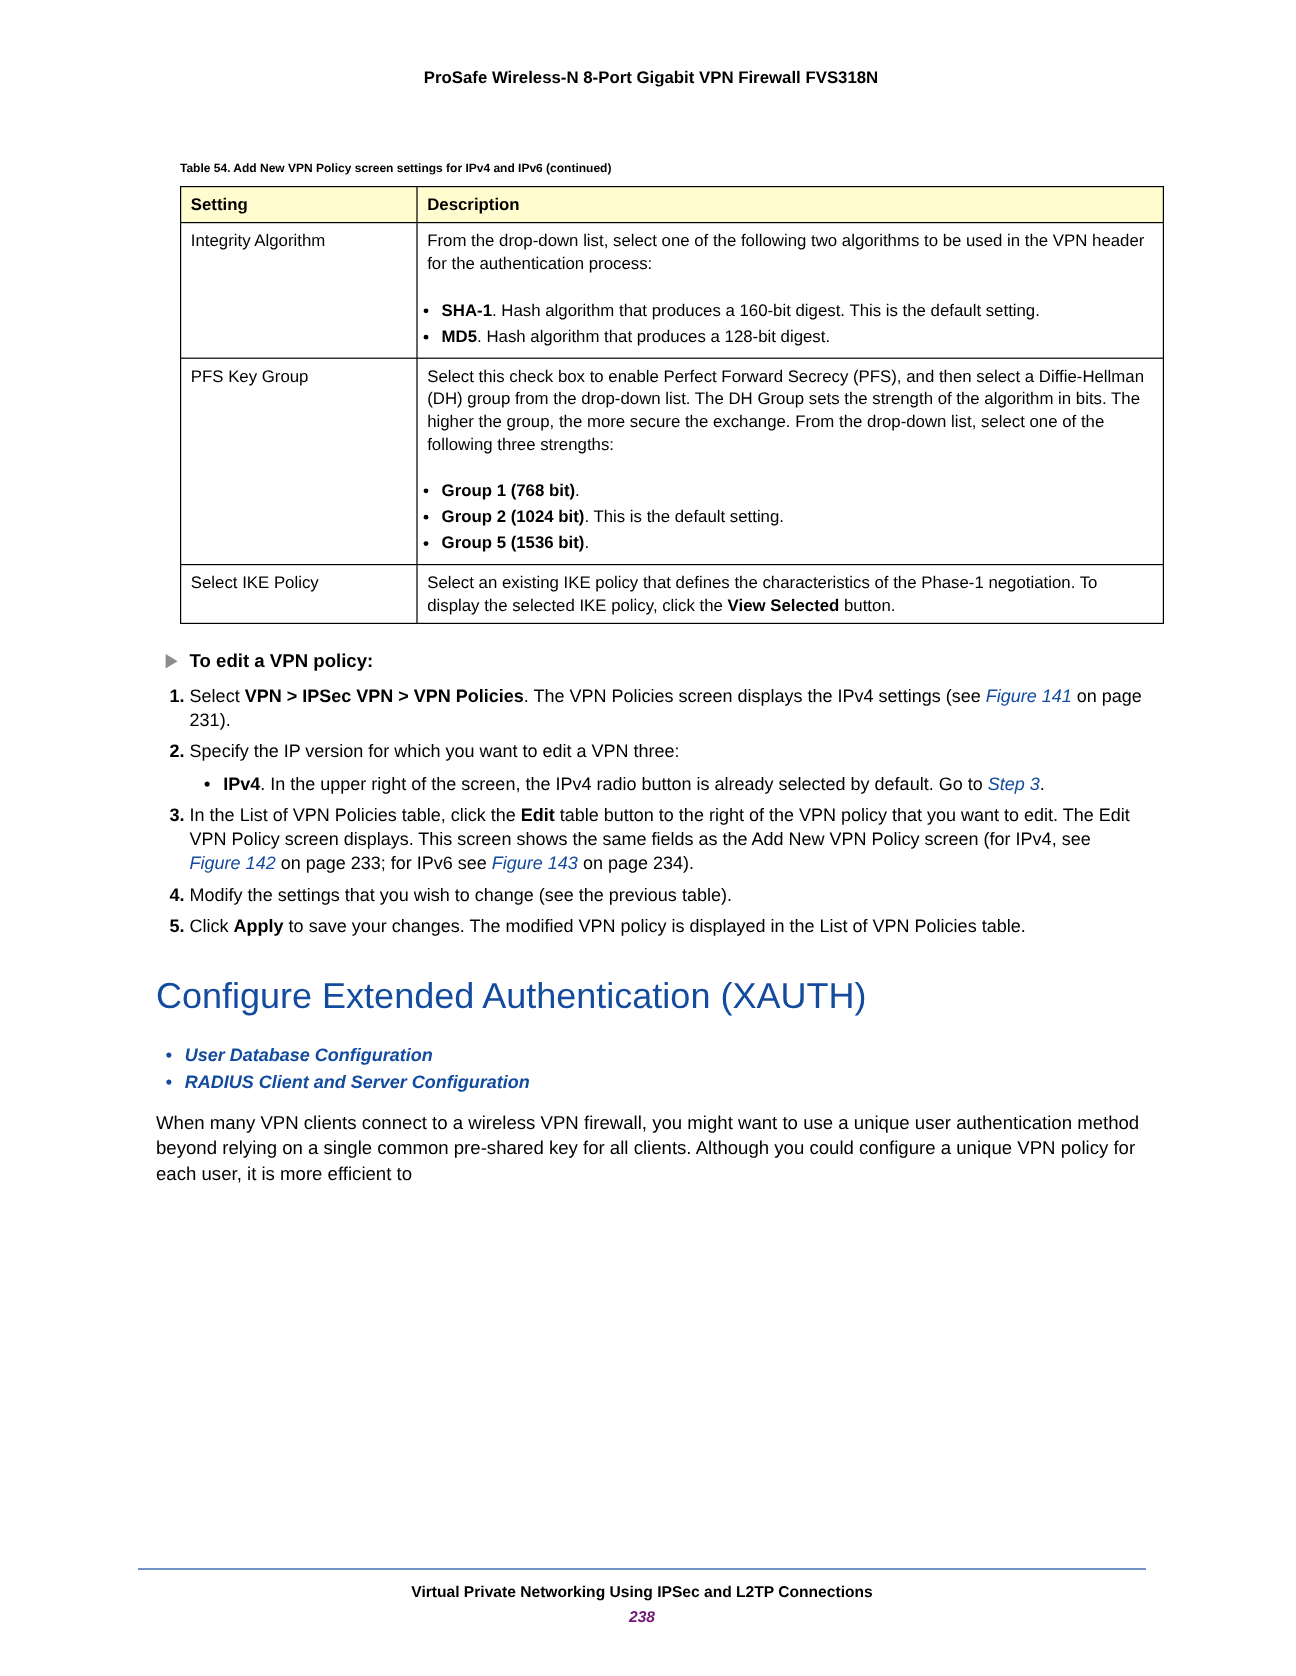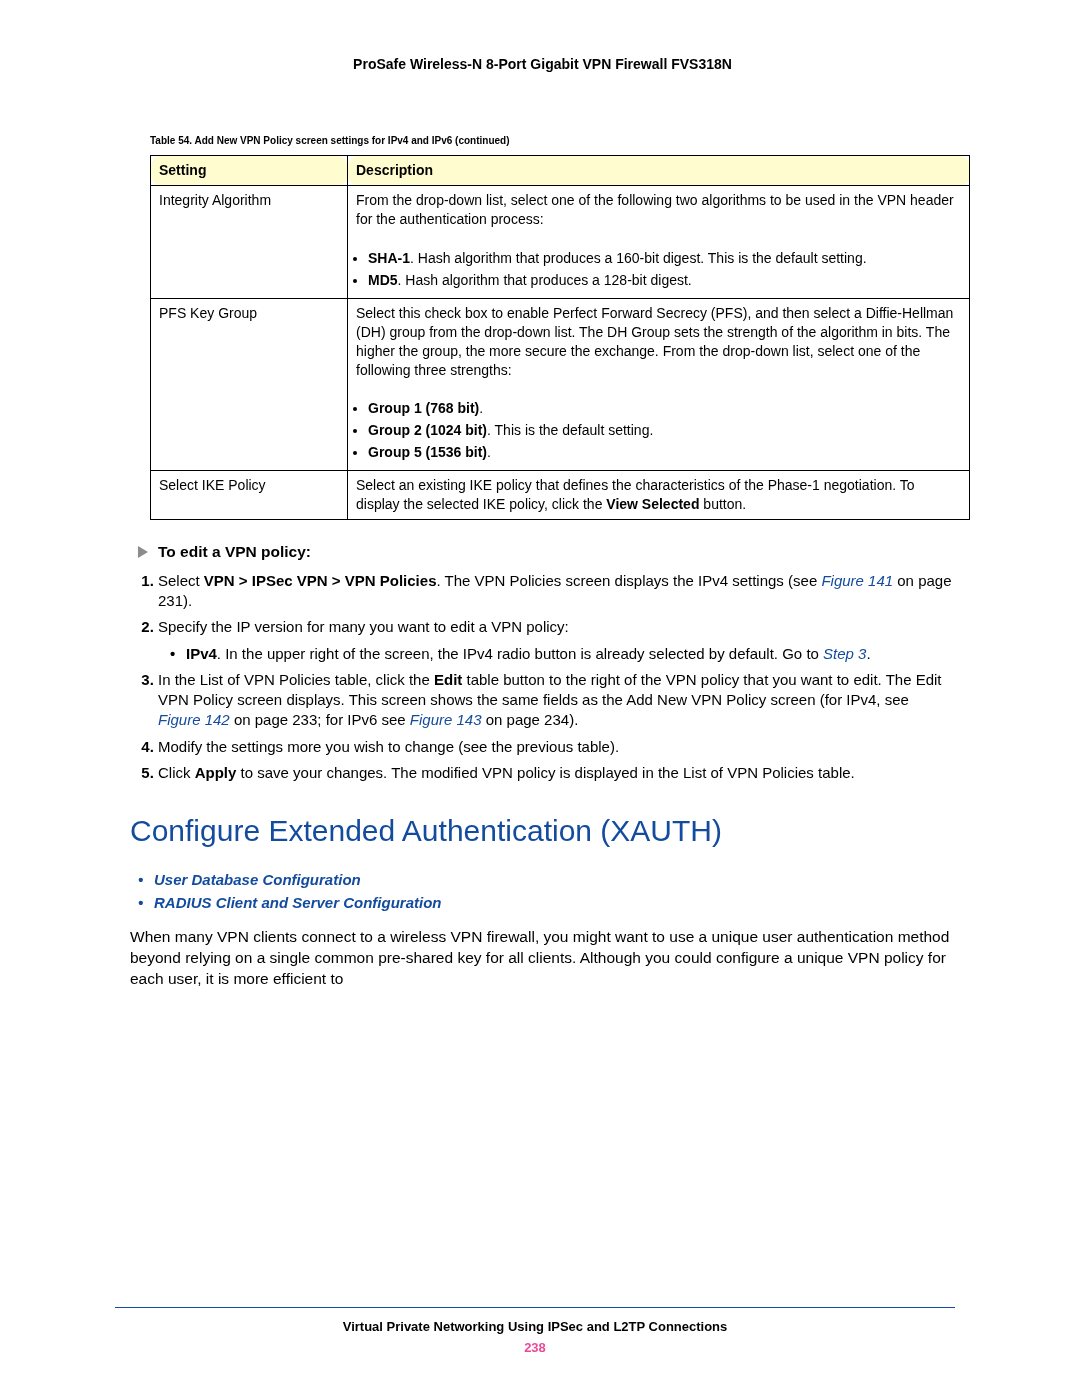--- a/index.html
+++ b/index.html
@@ -37,21 +37,20 @@
   }
   table.settings th, table.settings td {
     border: 1px solid #000;
     padding: 5px 8px;
     vertical-align: top;
     text-align: left;
   }
   table.settings thead th {
     background: #fffccf;
     font-weight: bold;
-    border-radius: 11px;
   }
   table.settings th.col-setting { width: 180px; }
   .bullet-list {
     margin: 20px 0 0 0;
     padding-left: 12px;
   }
   .bullet-list li {
     list-style: disc;
     margin-bottom: 3px;
   }
@@ -134,21 +133,21 @@
     left: 115px; right: 115px;
     text-align: center;
     font-size: 13px;
   }
   .footer hr {
     border: none;
     border-top: 1px solid #134b9e;
     margin-bottom: 10px;
   }
   .footer .chap { font-weight: bold; }
-  .footer .pageno { color: #ec4899; font-weight: bold; margin-top: 4px; }
+  .footer .pageno { color: #701a75; font-weight: bold; margin-top: 4px; font-style: italic; }
 </style>
 </head>
 <body>
 
 <div class="page">
 
   <div class="running-head">ProSafe Wireless-N 8-Port Gigabit VPN Firewall FVS318N</div>
 
   <div class="table-caption">Table 54.  Add New VPN Policy screen settings for IPv4 and IPv6 (continued)</div>
 
@@ -193,29 +192,29 @@
 
   <div class="proc-head">
     <span class="tri"></span><span>To edit a VPN policy:</span>
   </div>
 
   <ol class="ol-sub">
     <li>
       <span>Select </span><b>VPN &gt; IPSec VPN &gt; VPN Policies</b><span>. The VPN Policies screen displays the IPv4 settings (see </span><span class="link">Figure 141</span><span> on page 231).</span>
     </li>
     <li>
-      <span>Specify the IP version for many you want to edit a VPN policy:</span>
+      <span>Specify the IP version for which you want to edit a VPN three:</span>
       <ul class="sub-bullets">
         <li><b>IPv4</b><span>. In the upper right of the screen, the IPv4 radio button is already selected by default. Go to </span><span class="link">Step 3</span><span>.</span></li>
       </ul>
     </li>
     <li>
       <span>In the List of VPN Policies table, click the </span><b>Edit</b><span> table button to the right of the VPN policy that you want to edit. The Edit VPN Policy screen displays. This screen shows the same fields as the Add New VPN Policy screen (for IPv4, see </span><span class="link">Figure 142</span><span> on page 233; for IPv6 see </span><span class="link">Figure 143</span><span> on page 234).</span>
     </li>
-    <li>Modify the settings more you wish to change (see the previous table).</li>
+    <li>Modify the settings that you wish to change (see the previous table).</li>
     <li>
       <span>Click </span><b>Apply</b><span> to save your changes. The modified VPN policy is displayed in the List of VPN Policies table.</span>
     </li>
   </ol>
 
   <h2 class="section">Configure Extended Authentication (XAUTH)</h2>
 
   <ul class="toc">
     <li>User Database Configuration</li>
     <li>RADIUS Client and Server Configuration</li>

